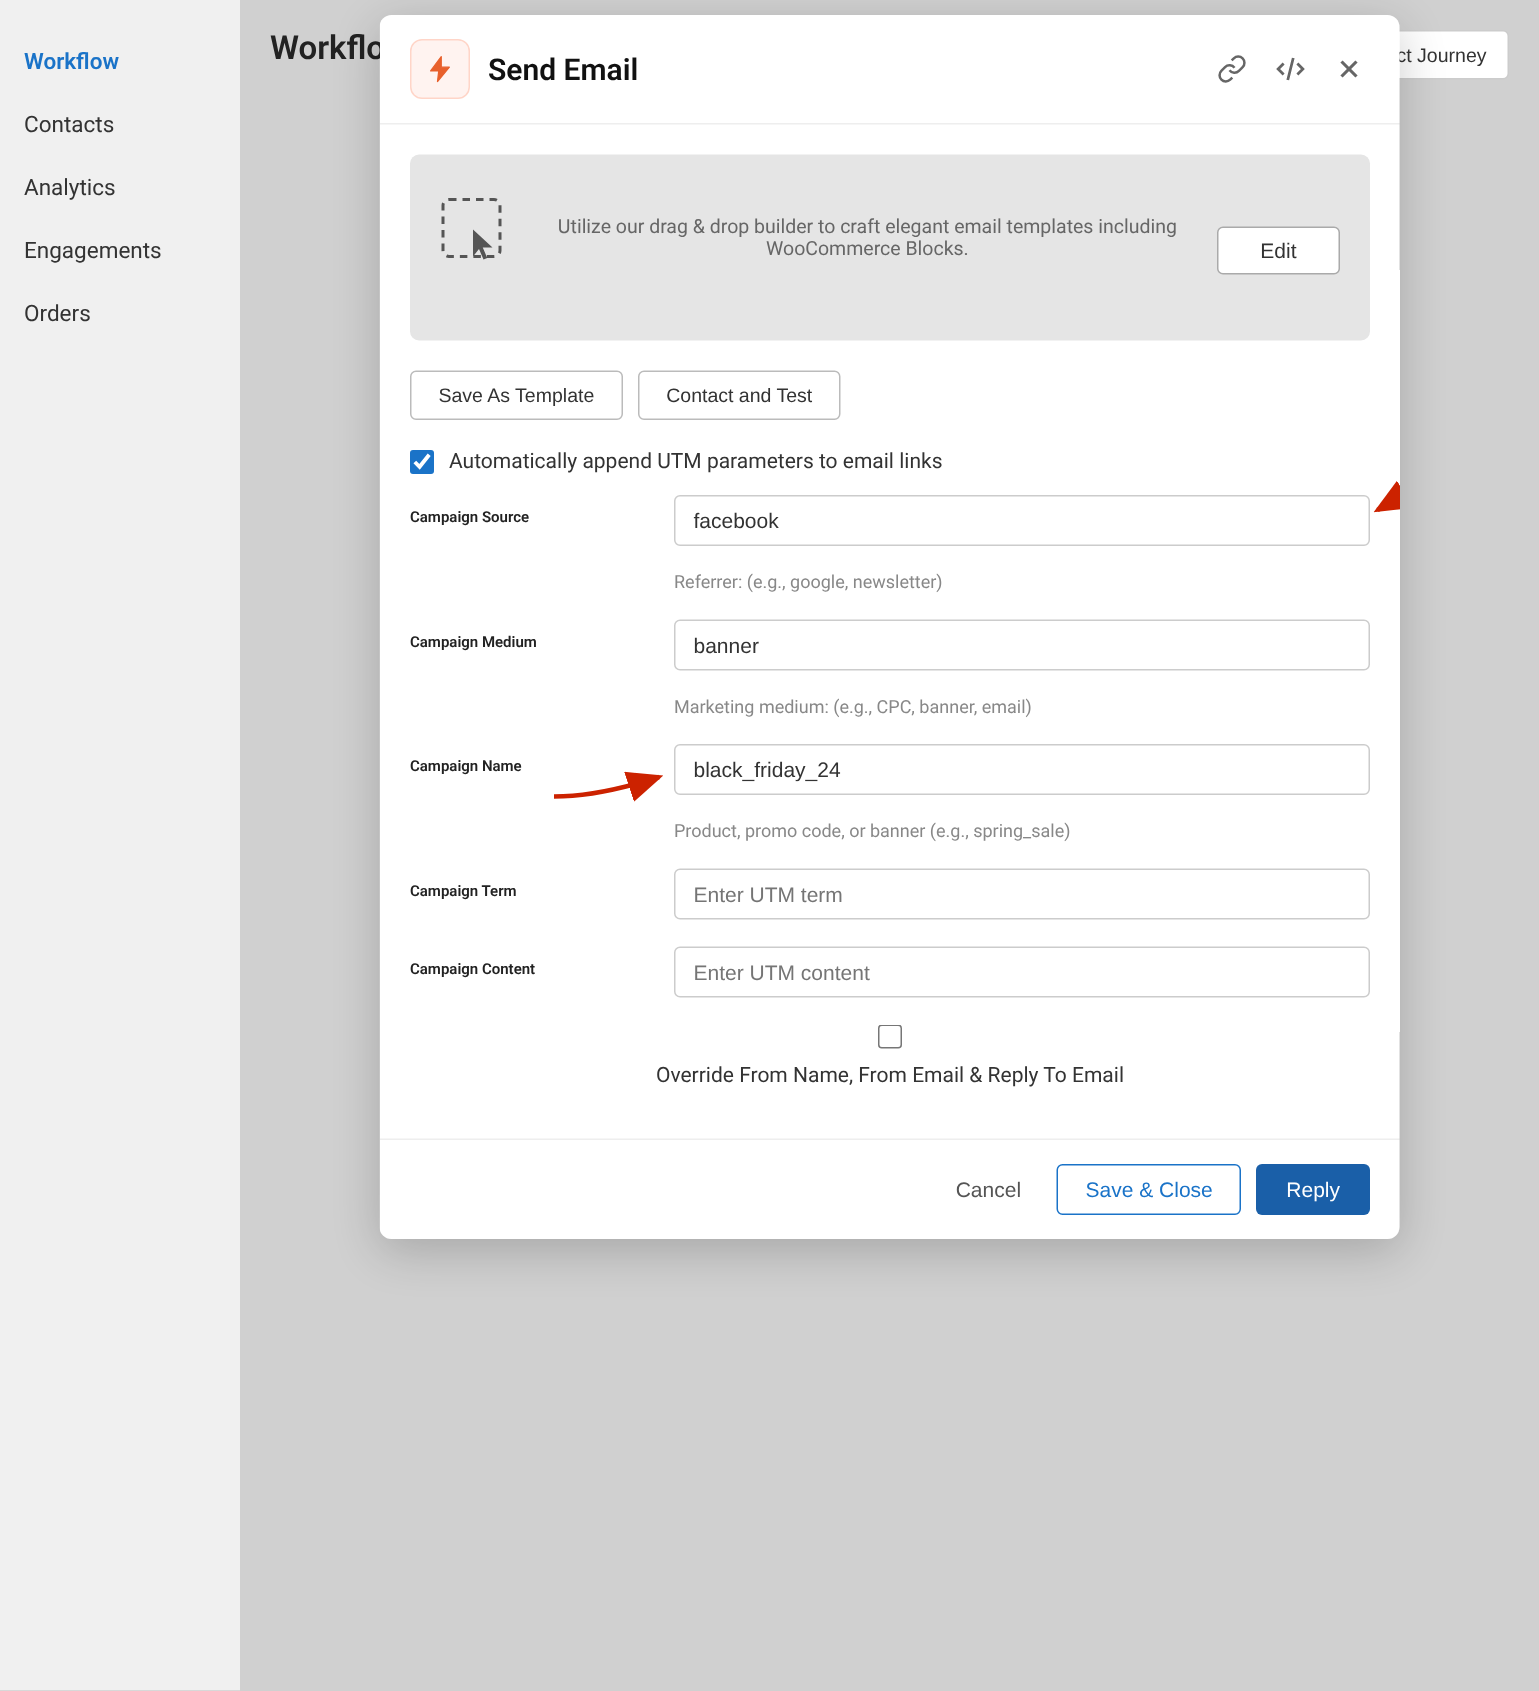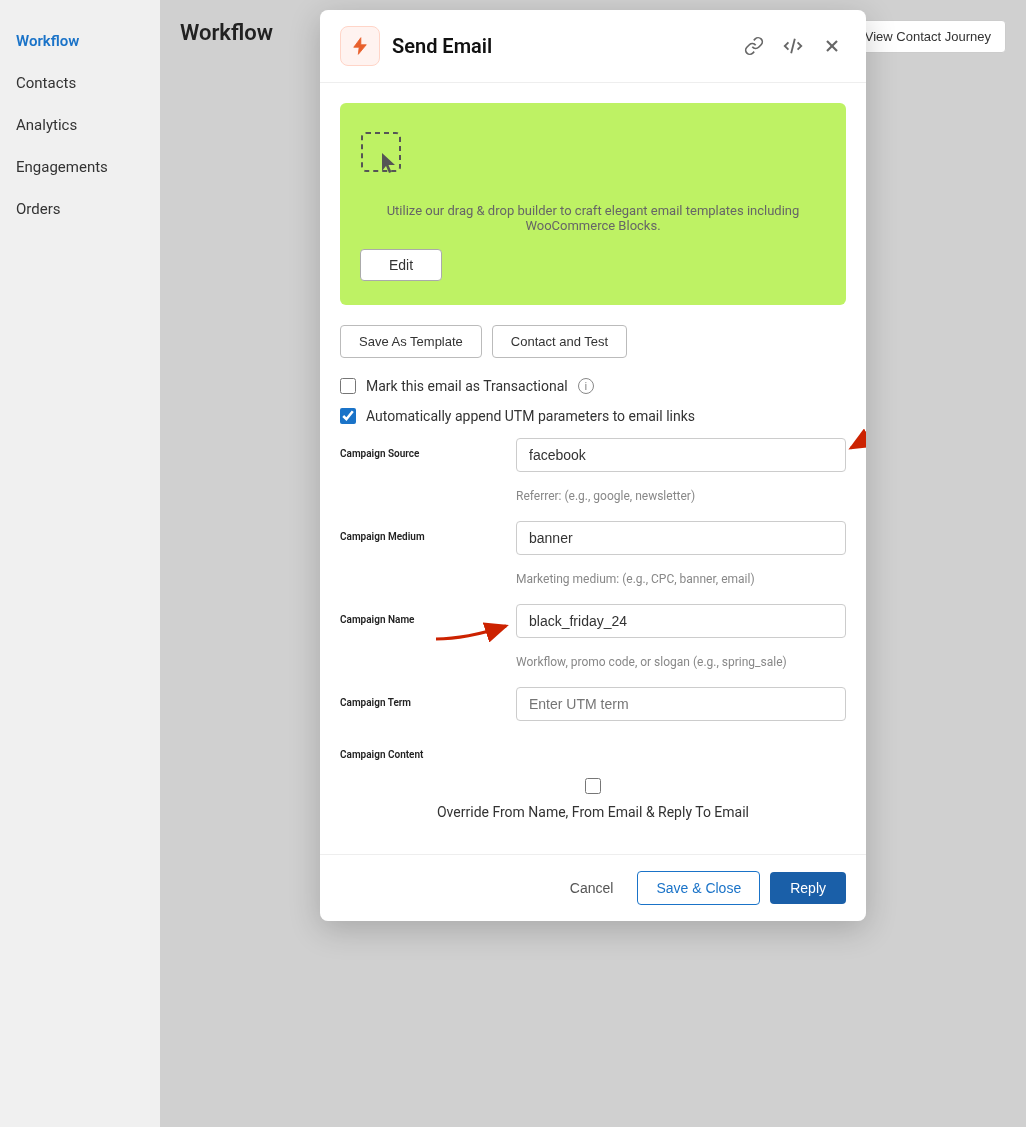--- a/index.html
+++ b/index.html
@@ -65,21 +65,21 @@
       top: 0; left: 0; right: 0; bottom: 0;
       display: flex;
       align-items: flex-start;
       justify-content: center;
       padding-top: 10px;
     }
 
     .modal {
       background: #fff;
       border-radius: 8px;
-      width: 546px;
+      width: 680px;
       max-height: 1080px;
       overflow-y: auto;
       box-shadow: 0 8px 32px rgba(0,0,0,0.2);
       position: relative;
     }
 
     
     .modal-header {
       display: flex;
       align-items: center;
@@ -124,26 +124,26 @@
       align-items: center;
     }
 
     
     .modal-body {
       padding: 20px;
     }
 
     
     .dnd-section {
-      background: #bef264;
+      background: #e5e5e5;
       border-radius: 6px;
       padding: 28px 20px 24px;
       display: flex;
-      flex-direction: column;
-      align-items: flex-start;
+      flex-direction: row;
+      align-items: center;
       margin-bottom: 20px;
     }
     .dnd-icon {
       font-size: 40px;
       margin-bottom: 10px;
       color: #555;
     }
     .dnd-text {
       font-size: 13px;
       color: #666;
@@ -238,21 +238,20 @@
     .form-hint {
       font-size: 12px;
       color: #888;
       margin-top: 17px;
     }
 
     
     .modal-footer {
       display: flex;
       justify-content: flex-end;
-      align-items: center;
       gap: 10px;
       padding: 16px 20px;
       border-top: 1px solid #eee;
     }
     .cancel-btn {
       background: none;
       border: none;
       font-size: 14px;
       color: #555;
       cursor: pointer;
@@ -353,25 +352,20 @@
           </div>
           <p class="dnd-text">Utilize our drag &amp; drop builder to craft elegant email templates including WooCommerce Blocks.</p>
           <button class="edit-btn">Edit</button>
         </div>
 
         <div class="action-buttons">
           <button class="action-btn">Save As Template</button>
           <button class="action-btn">Contact and Test</button>
         </div>
 
-        <div class="checkbox-row">
-          <input type="checkbox" id="transactional" style="">
-          <label for="transactional" class="checkbox-label">Mark this email as Transactional</label>
-          <span class="info-icon">i</span>
-        </div>
 
         <div class="checkbox-row">
           <input type="checkbox" id="utm" checked="" style="">
           <label for="utm" class="checkbox-label">Automatically append UTM parameters to email links</label>
         </div>
 
         <div class="form-group">
           <div class="form-row">
             <span class="form-label">Campaign Source</span>
             <div class="form-field-wrap" style="position:relative;">
@@ -417,36 +411,39 @@
                   <marker id="arrowhead2" markerWidth="8" markerHeight="7" refX="7" refY="3.5" orient="auto">
                     <polygon points="0 0, 8 3.5, 0 7" fill="#cc2200"></polygon>
                   </marker>
                 </defs>
                 <path d="M10 35 Q40 35 80 22" stroke="#cc2200" stroke-width="3" fill="none" marker-end="url(#arrowhead2)"></path>
               </svg>
             </div>
           </div>
           <div class="form-row">
             <span style="min-width:160px;"></span>
-            <span class="form-hint">Workflow, promo code, or slogan (e.g., spring_sale)</span>
+            <span class="form-hint">Product, promo code, or banner (e.g., spring_sale)</span>
           </div>
         </div>
 
         <div class="form-group">
           <div class="form-row">
             <span class="form-label">Campaign Term</span>
             <div class="form-field-wrap">
               <input type="text" class="form-input" placeholder="Enter UTM term" style="">
             </div>
           </div>
         </div>
 
         <div class="form-group">
           <div class="form-row">
             <span class="form-label">Campaign Content</span>
+            <div class="form-field-wrap">
+              <input type="text" class="form-input" placeholder="Enter UTM content" style="">
+            </div>
           </div>
         </div>
 
         <div class="checkbox-row" style="margin-top:8px;flex-direction:column;">
           <input type="checkbox" id="override" style="">
           <label for="override" class="checkbox-label">Override From Name, From Email &amp; Reply To Email</label>
         </div>
 
       </div>
 

